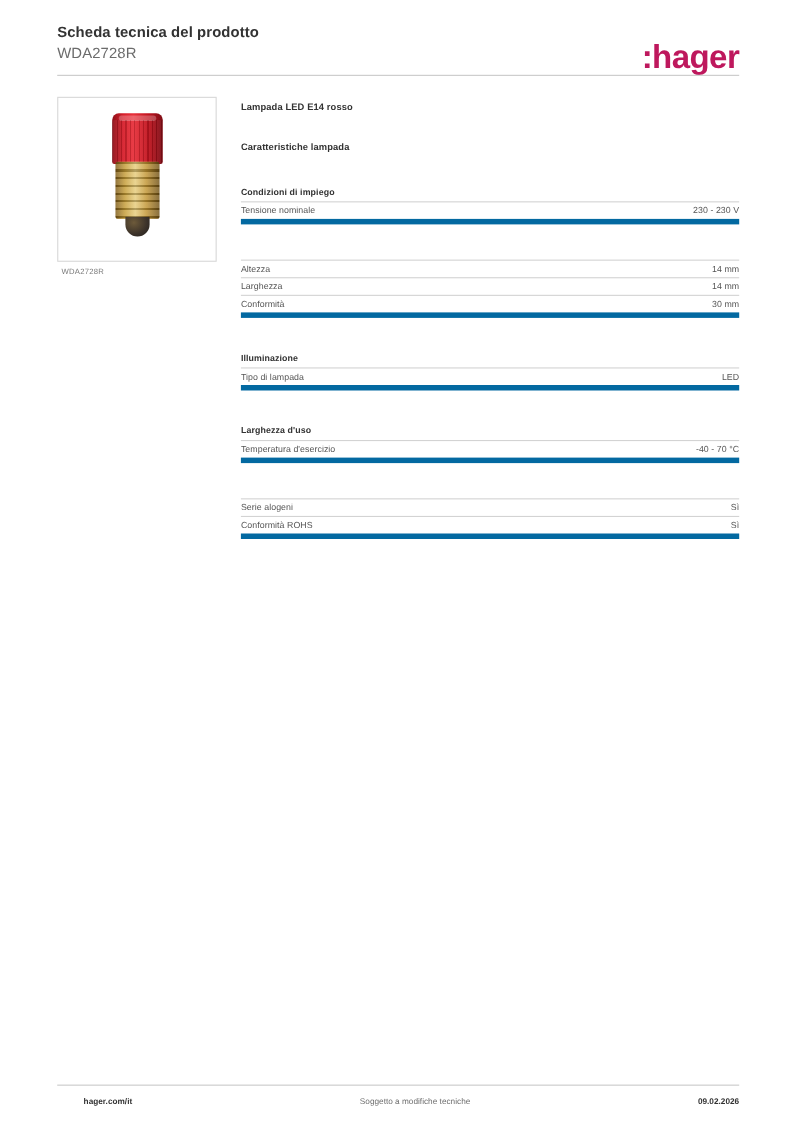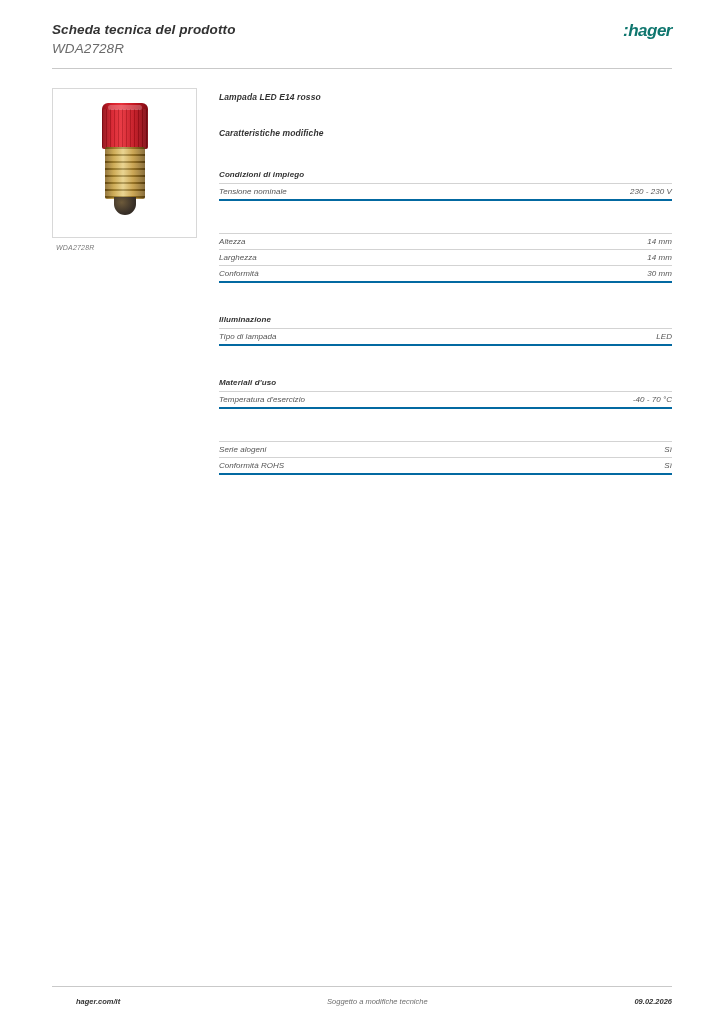--- a/index.html
+++ b/index.html
@@ -12,21 +12,20 @@
     background: #ffffff;
     font-family: "Liberation Sans", sans-serif;
     color: #3c3c3c;
     -webkit-font-smoothing: antialiased;
   }
   .page {
     position: relative;
     width: 724px;
     height: 828px;
     box-sizing: border-box;
-    font-style: italic;
   }
 
   
   .header {
     position: absolute;
     left: 52px;
     top: 22px;
     width: 620px;
     display: flex;
     align-items: flex-start;
@@ -42,26 +41,26 @@
     letter-spacing: 0.1px;
   }
   .doc-subtitle {
     font-size: 13.5px;
     font-weight: normal;
     color: #6b6b6b;
     letter-spacing: 0.1px;
     margin-top: 2px;
   }
   .logo {
-    font-size: 17px;
-    font-weight: bold;
-    color: #0f766e;
+    font-size: 30px;
+    font-weight: bold;
+    color: #be185d;
     letter-spacing: -0.5px;
     line-height: 1;
-    margin-top: 0;
+    margin-top: 16px;
   }
   .header-rule {
     position: absolute;
     left: 52px;
     top: 68px;
     width: 620px;
     height: 1px;
     background: #c9c9c9;
   }
 
@@ -182,21 +181,21 @@
   .row {
     display: flex;
     justify-content: space-between;
     align-items: baseline;
     border-top: 1px solid #d3d3d3;
     padding: 3px 0 3px 0;
     font-size: 8px;
     color: #555555;
   }
   .row:last-child {
-    border-bottom: 2px solid #0369a1;
+    border-bottom: 5px solid #0369a1;
   }
   .row .label {
     letter-spacing: 0.05px;
   }
   .row .value {
     text-align: center;
     letter-spacing: 0.05px;
   }
 
   
@@ -252,21 +251,21 @@
       <div class="bulb-cap-ribs"></div>
       <div class="bulb-screw"></div>
       <div class="bulb-screw-threads"></div>
       <div class="bulb-tip"></div>
     </div>
   </div>
   <div class="image-caption">WDA2728R</div>
 
   <div class="data-col">
     <div class="product-name">Lampada LED E14 rosso</div>
-    <div class="section-title">Caratteristiche modifiche</div>
+    <div class="section-title">Caratteristiche lampada</div>
 
     <div class="group">
       <div class="group-title">Condizioni di impiego</div>
       <div class="row">
         <span class="label">Tensione nominale</span>
         <span class="value">230 - 230 V</span>
       </div>
     </div>
 
     <div class="group">
@@ -287,21 +286,21 @@
 
     <div class="group">
       <div class="group-title">Illuminazione</div>
       <div class="row">
         <span class="label">Tipo di lampada</span>
         <span class="value">LED</span>
       </div>
     </div>
 
     <div class="group">
-      <div class="group-title">Materiali d'uso</div>
+      <div class="group-title">Larghezza d'uso</div>
       <div class="row">
         <span class="label">Temperatura d'esercizio</span>
         <span class="value">-40 - 70 °C</span>
       </div>
     </div>
 
     <div class="group">
       <div class="row">
         <span class="label">Serie alogeni</span>
         <span class="value">Sì</span>

